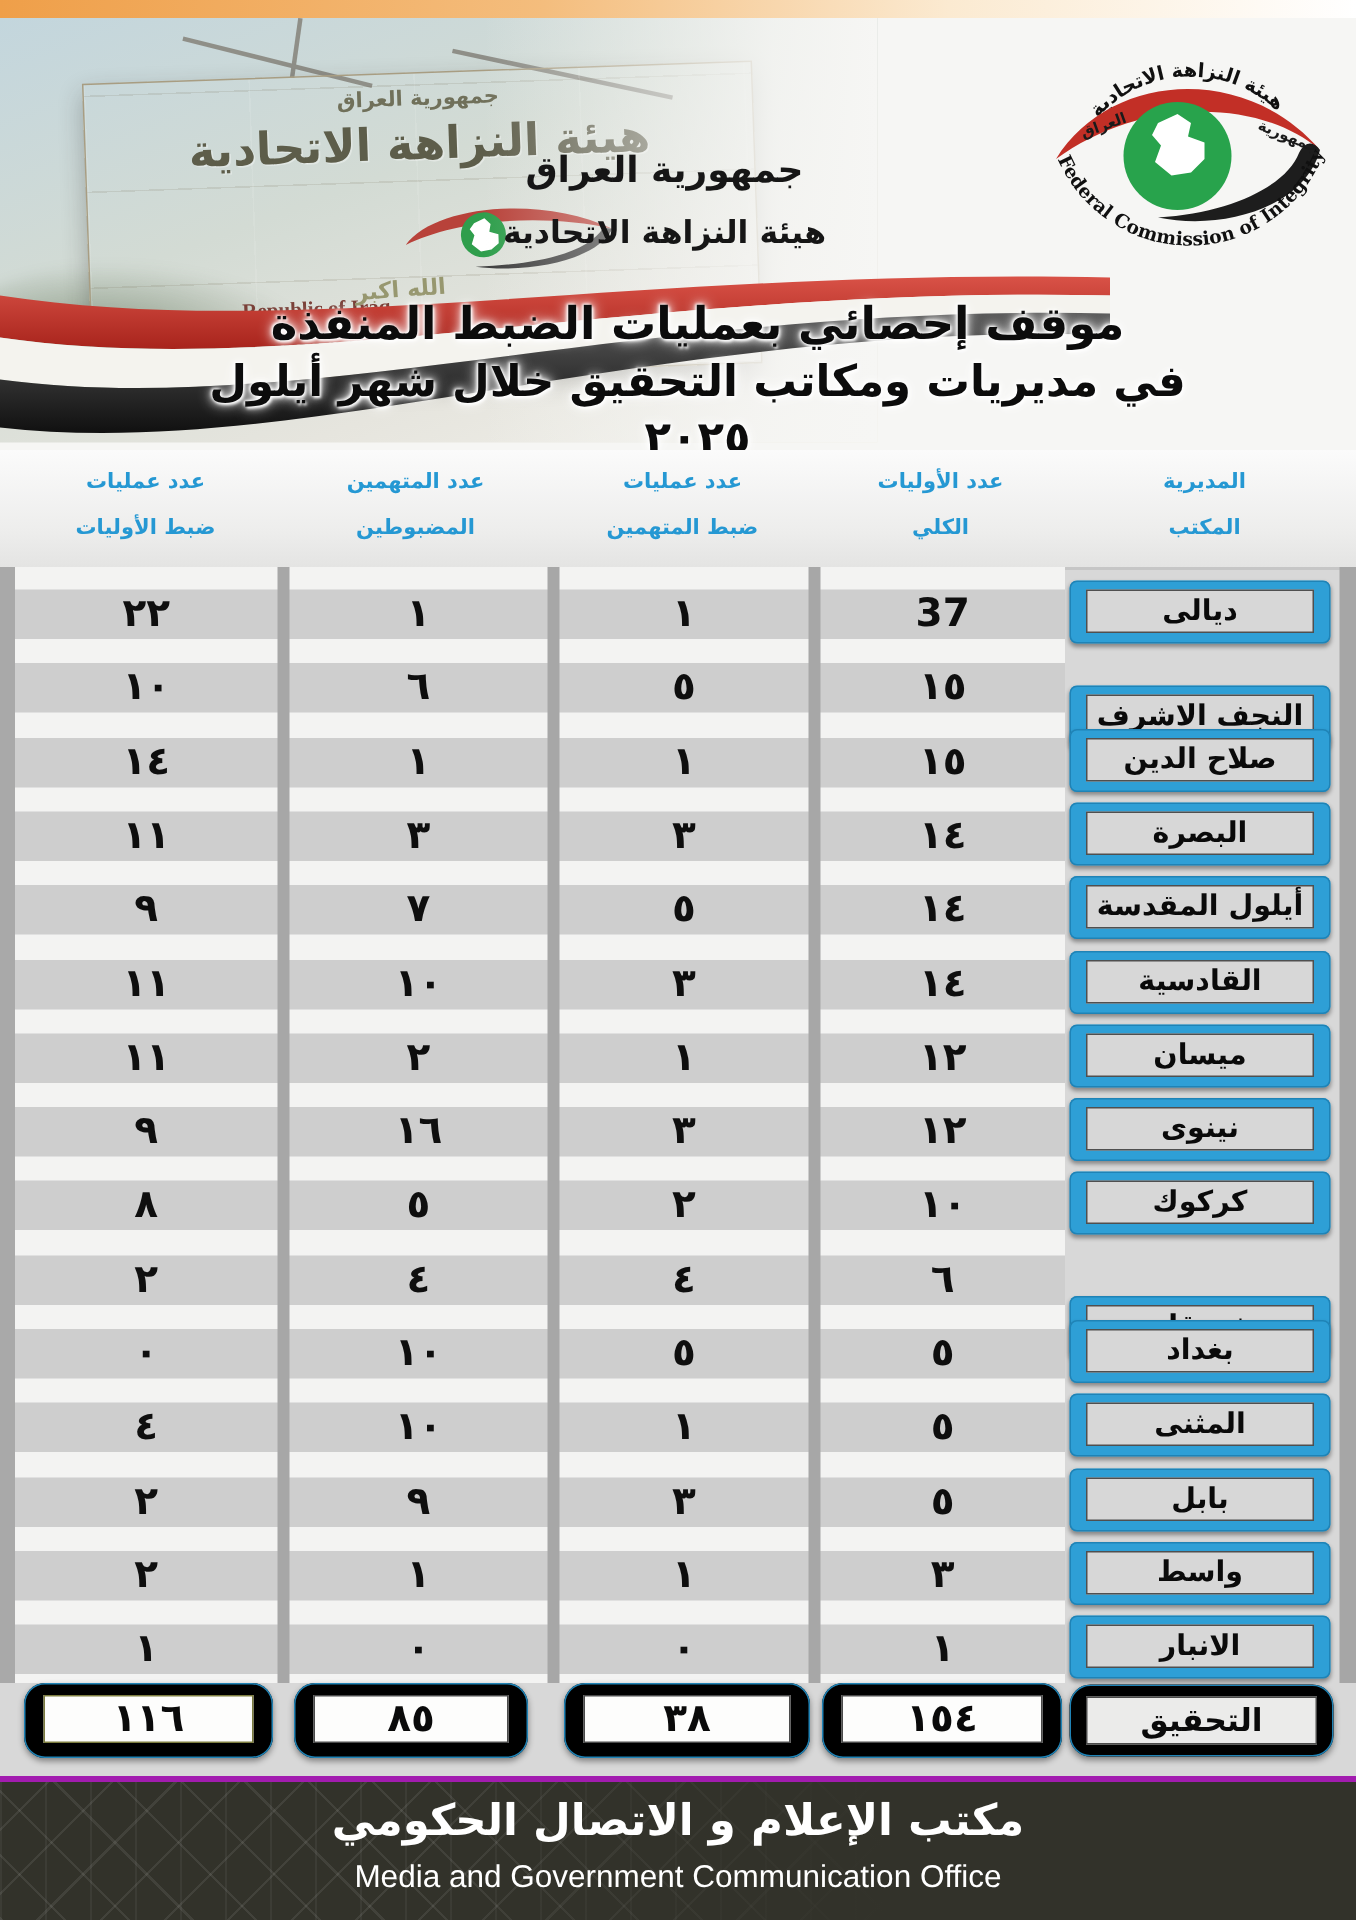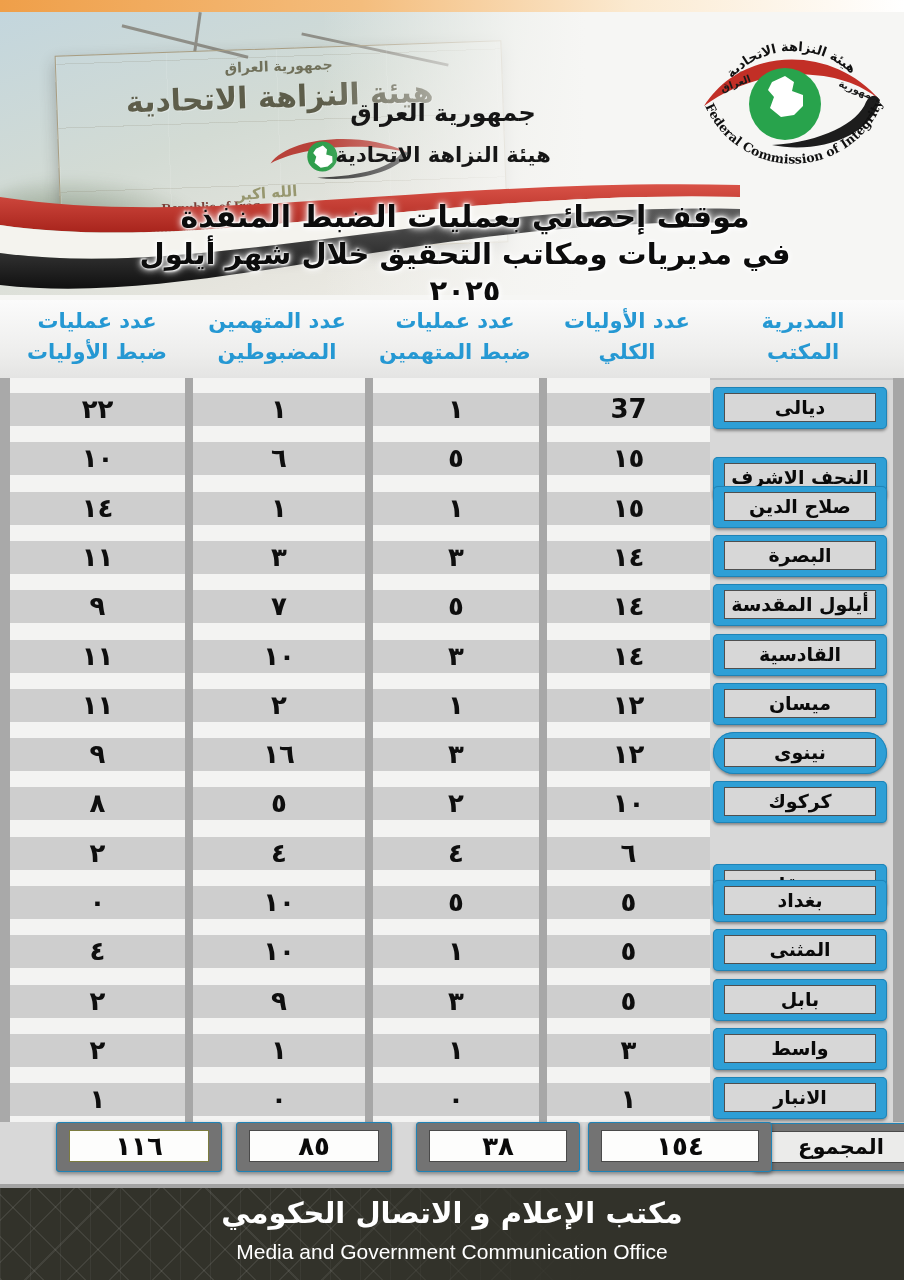--- a/index.html
+++ b/index.html
@@ -38,44 +38,44 @@
     text-shadow:0 0 6px #fff,0 0 10px #fff,1px 1px 2px #fff,-1px -1px 2px #fff;}
   .title1{font-size:30px;font-weight:800;line-height:38px;}
   .title2{font-size:29px;font-weight:800;line-height:37px;}
   .brand-logo{position:absolute;left:688px;top:20px;}
   
   .table-area{position:absolute;left:0;top:300px;width:904px;height:885px;background:#d8d8d8;}
   .thead{position:absolute;left:0;top:0;width:904px;height:78px;
     background:linear-gradient(180deg,#fbfbfb 0%,#ededec 70%,#e4e4e3 100%);
     border-bottom:2px solid #c6c6c6;}
   .th{position:absolute;top:6px;text-align:center;color:#2598d3;font-weight:bold;
-      font-size:21px;line-height:31px;}
+      font-size:14px;line-height:31px;}
   .tbody{position:absolute;left:0;top:78px;width:904px;height:744px;}
   .edge-l{position:absolute;left:0;top:0;width:10px;height:744px;background:#a9a9a9;}
   .edge-r{position:absolute;left:893px;top:0;width:11px;height:744px;background:#a6a6a6;}
   .num-bg{position:absolute;left:10px;top:0;width:700px;height:744px;background:#f3f3f2;}
   .row-stripe{position:absolute;left:10px;width:700px;height:33px;background:#cecece;}
   .num-cell{position:absolute;top:0;height:33px;line-height:33px;text-align:center;
     font-size:26px;font-weight:bold;color:#0e0e0e;}
   .sep{position:absolute;top:0;width:8px;height:744px;background:#a7a7a7;}
   .office-col{position:absolute;left:713px;top:0;width:180px;height:744px;}
   .office-btn{position:absolute;left:0;width:174px;height:42px;background:#2e9fd6;border-radius:5px;
     box-shadow:0 2px 3px rgba(0,0,0,.38),inset 0 0 0 1px #1f83b6;}
   .office-btn-inner{margin:6px 11px;height:27px;line-height:27px;background:#d7d7d7;
     border:1px solid #4f4f4f;text-align:center;font-size:19px;font-weight:bold;color:#0a0a0a;}
-  .total-box{position:absolute;top:822px;height:50px;background:#737373;border-radius:4px;
-    box-shadow:0 2px 4px rgba(0,0,0,.42),inset 0 0 0 1px #1f83b6;margin-left:40px;}
+  .total-box{position:absolute;top:822px;height:50px;background:#000000;border-radius:14px;
+    box-shadow:0 2px 4px rgba(0,0,0,.42),inset 0 0 0 1px #1f83b6;}
   .total-inner{margin:8px 13px;height:30px;line-height:30px;background:#fdfdfc;
     border:1px solid #4a4a4a;text-align:center;font-size:26px;font-weight:bold;color:#0a0a0a;}
   .total-inner.olive{border-color:#7c7c3f;}
   .grand-inner{margin:8px 11px;height:30px;line-height:30px;background:#ebebea;
     border:1px solid #4a4a4a;text-align:center;font-size:21px;font-weight:bold;color:#0a0a0a;}
   
   .footer{position:absolute;left:0;top:1184px;width:904px;height:92px;background:#32322a;
-    border-top:4px solid #a3a3a3;}
+    border-top:4px solid #a21caf;}
   .footer-pattern{position:absolute;left:0;top:0;width:620px;height:92px;
     background-image:
       repeating-linear-gradient(45deg,rgba(255,255,255,.08) 0 1.5px,transparent 1.5px 30px),
       repeating-linear-gradient(-45deg,rgba(255,255,255,.08) 0 1.5px,transparent 1.5px 30px),
       repeating-linear-gradient(90deg,rgba(255,255,255,.05) 0 1.5px,transparent 1.5px 30px);}
   .footer-pattern-fade{position:absolute;left:0;top:0;width:620px;height:92px;
     background:linear-gradient(90deg,rgba(50,50,42,0) 45%,#32322a 95%);}
   .footer-ar{position:absolute;left:0;right:0;top:8px;text-align:center;color:#fff;
     font-size:29px;font-weight:bold;}
   .footer-en{position:absolute;left:0;right:0;top:52px;text-align:center;color:#fff;
@@ -297,21 +297,21 @@
           </div>
           <div class="office-btn" style="top: 206.2px;">
             <div class="office-btn-inner" dir="rtl">أيلول المقدسة</div>
           </div>
           <div class="office-btn" style="top: 255.5px;">
             <div class="office-btn-inner" dir="rtl">القادسية</div>
           </div>
           <div class="office-btn" style="top: 304.8px;">
             <div class="office-btn-inner" dir="rtl">ميسان</div>
           </div>
-          <div class="office-btn" style="top: 354.1px; border-radius: 21px;">
+          <div class="office-btn" style="top: 354.1px;">
             <div class="office-btn-inner" dir="rtl">نينوى</div>
           </div>
           <div class="office-btn" style="top: 403.4px;">
             <div class="office-btn-inner" dir="rtl">كركوك</div>
           </div>
           <div class="office-btn" style="top: 465px; margin-top: 21px;">
             <div class="office-btn-inner" dir="rtl">ذي قار</div>
           </div>
           <div class="office-btn" style="top: 502px;">
             <div class="office-btn-inner" dir="rtl">بغداد</div>
@@ -325,23 +325,23 @@
           <div class="office-btn" style="top: 649.9px;">
             <div class="office-btn-inner" dir="rtl">واسط</div>
           </div>
           <div class="office-btn" style="top: 699.2px;">
             <div class="office-btn-inner" dir="rtl">الانبار</div>
           </div>
         </div>
     </div>
 
     <div class="total-box" style="left:713px;width:176px;height:48px;top:823px;">
-      <div class="grand-inner">المجموع</div>
-    </div>
-    <div class="total-box" style="left:548px;width:184px;">
+      <div class="grand-inner">التحقيق</div>
+    </div>
+    <div class="total-box" style="left:548px;width:160px;">
       <div class="total-inner">١٥٤</div>
     </div>
     <div class="total-box" style="left:376px;width:164px;">
       <div class="total-inner">٣٨</div>
     </div>
     <div class="total-box" style="left:196px;width:156px;">
       <div class="total-inner">٨٥</div>
     </div>
     <div class="total-box" style="left:16px;width:166px;">
       <div class="total-inner olive">١١٦</div>

